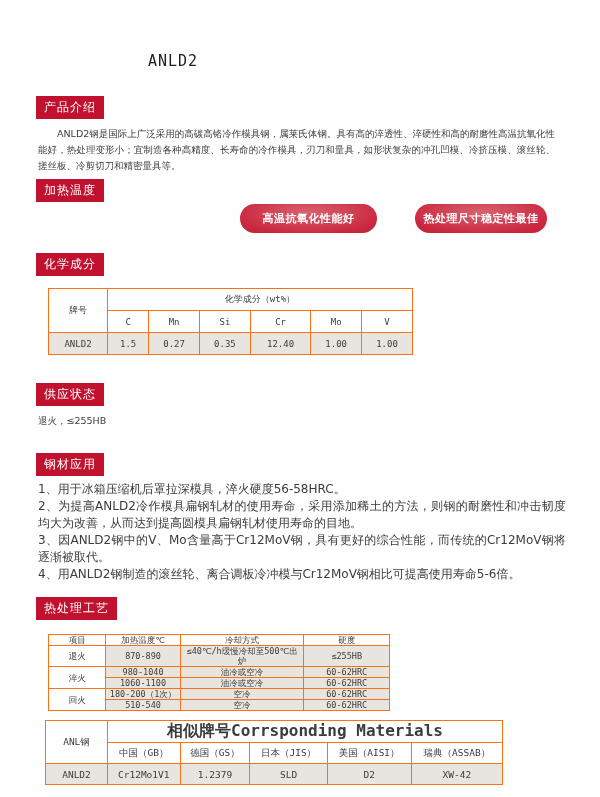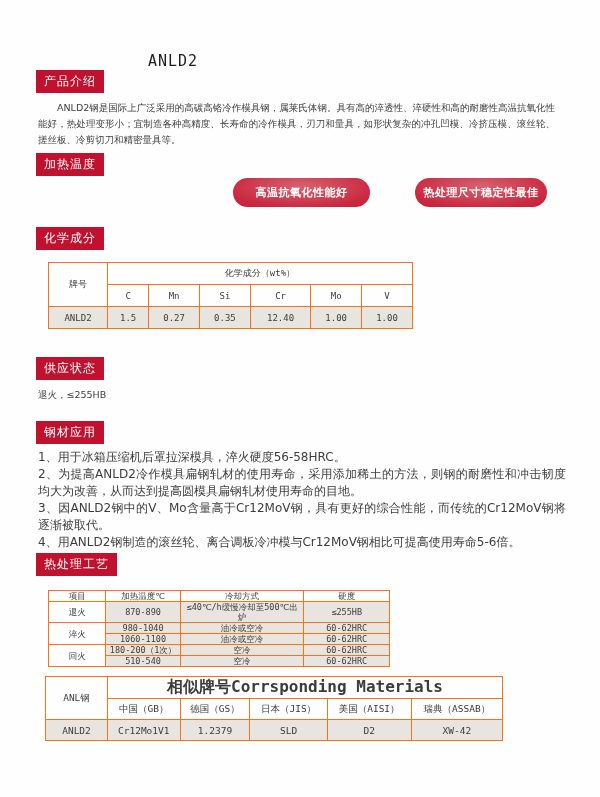--- a/index.html
+++ b/index.html
@@ -9,39 +9,39 @@
   }
   .title{
     margin:0;padding-top:52px;margin-left:148px;width:fit-content;
     font-family:"DejaVu Sans Mono","Liberation Mono",monospace;
     font-size:15px;line-height:18px;font-weight:normal;color:#1f1f1f;letter-spacing:1px;
   }
   .badge{
     background:#c0122f;color:#ffffff;font-size:12px;height:23px;line-height:23px;
     padding:0 8px;width:fit-content;margin-left:36px;letter-spacing:1px;
   }
-  .mt-intro{}
+  .mt-intro{margin-top:26px;}
   .mt-features{margin-top:5px;}
   .mt-chem{margin-top:20px;}
   .mt-supply{margin-top:28px;}
-  .mt-app{margin-top:20px;}
-  .mt-heat{margin-top:2px;text-align:center;}
+  .mt-app{margin-top:26px;}
+  .mt-heat{margin-top:14px;text-align:center;}
   .para{
     margin:7px 45px 0 38px;text-indent:2em;font-size:9.5px;line-height:16px;
     text-align:justify;color:#3d3d3d;
   }
   .pills{position:relative;height:29px;margin-top:2px;}
   .pill{
     position:absolute;top:0;height:29px;border-radius:15px;
     display:flex;align-items:center;justify-content:center;
     color:#ffffff;font-size:11px;font-weight:bold;letter-spacing:0.5px;
     background:radial-gradient(ellipse 120% 160% at 50% 30%, #d8626f 0%, #cb2840 45%, #b5102c 100%);
   }
   .pill-1{left:55px;width:150px;}
-  .pill-2{left:233px;width:137px;}
+  .pill-2{left:240px;width:137px;}
   .pill-3{left:415px;width:132px;}
   table.tbl{
     border-collapse:collapse;text-align:center;color:#3c3c3c;
     font-family:"DejaVu Sans Mono","DejaVu Sans",sans-serif;
     border:1.5px solid #3f3f3f;
   }
   table.tbl th,table.tbl td{border:1px solid #f97316;font-weight:normal;padding:0 3px;}
   .beige{background:#e8e4df;}
   .bold{font-weight:bold;}
   .chem{margin:12px 0 0 48px;width:365px;font-size:9px;}

